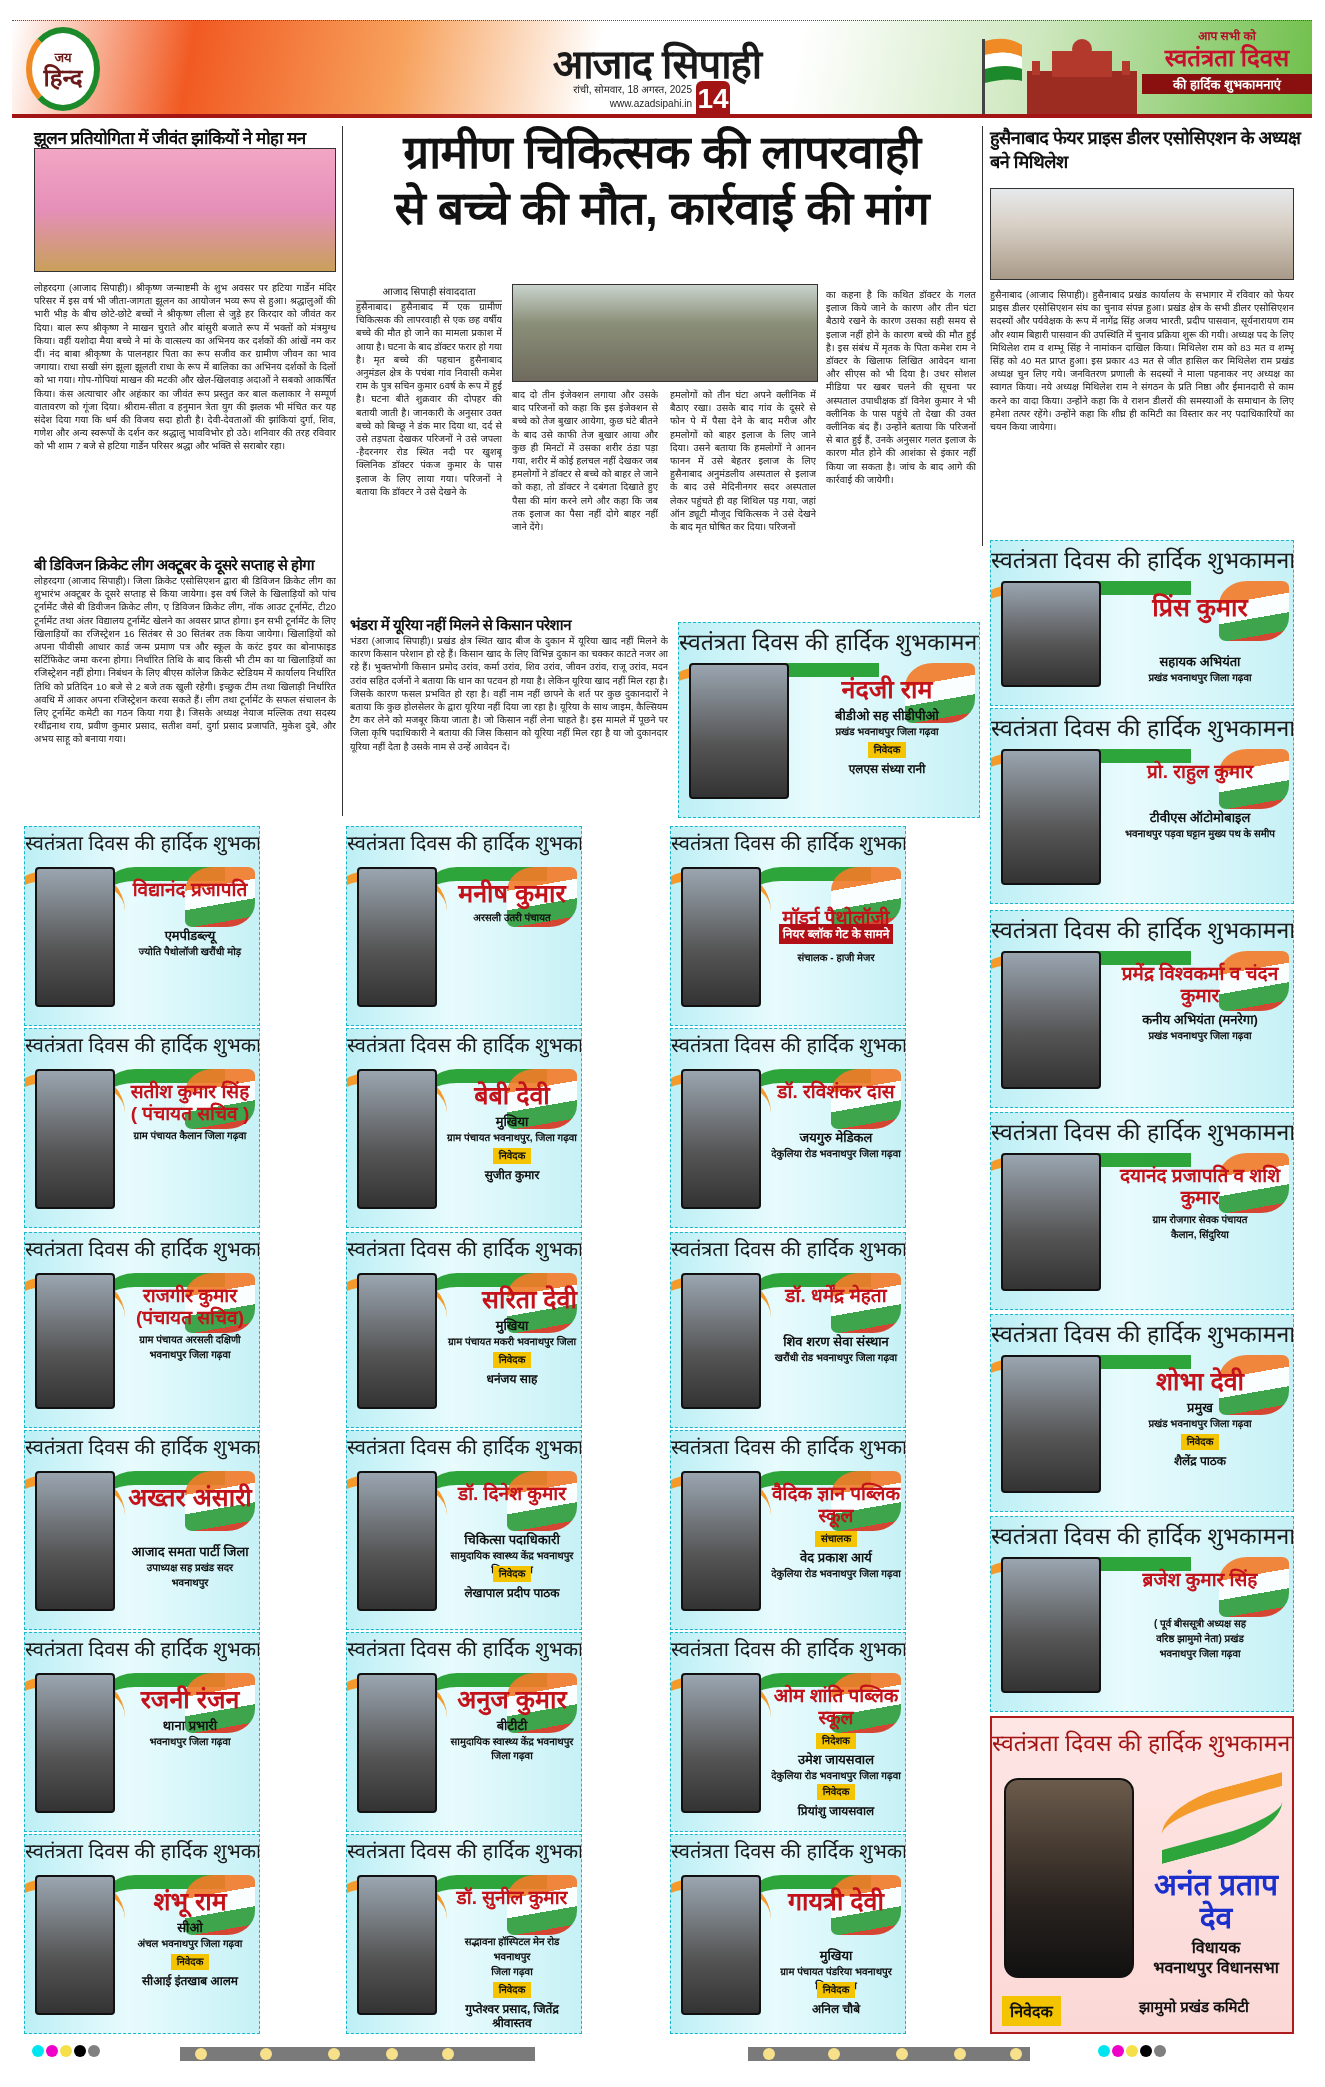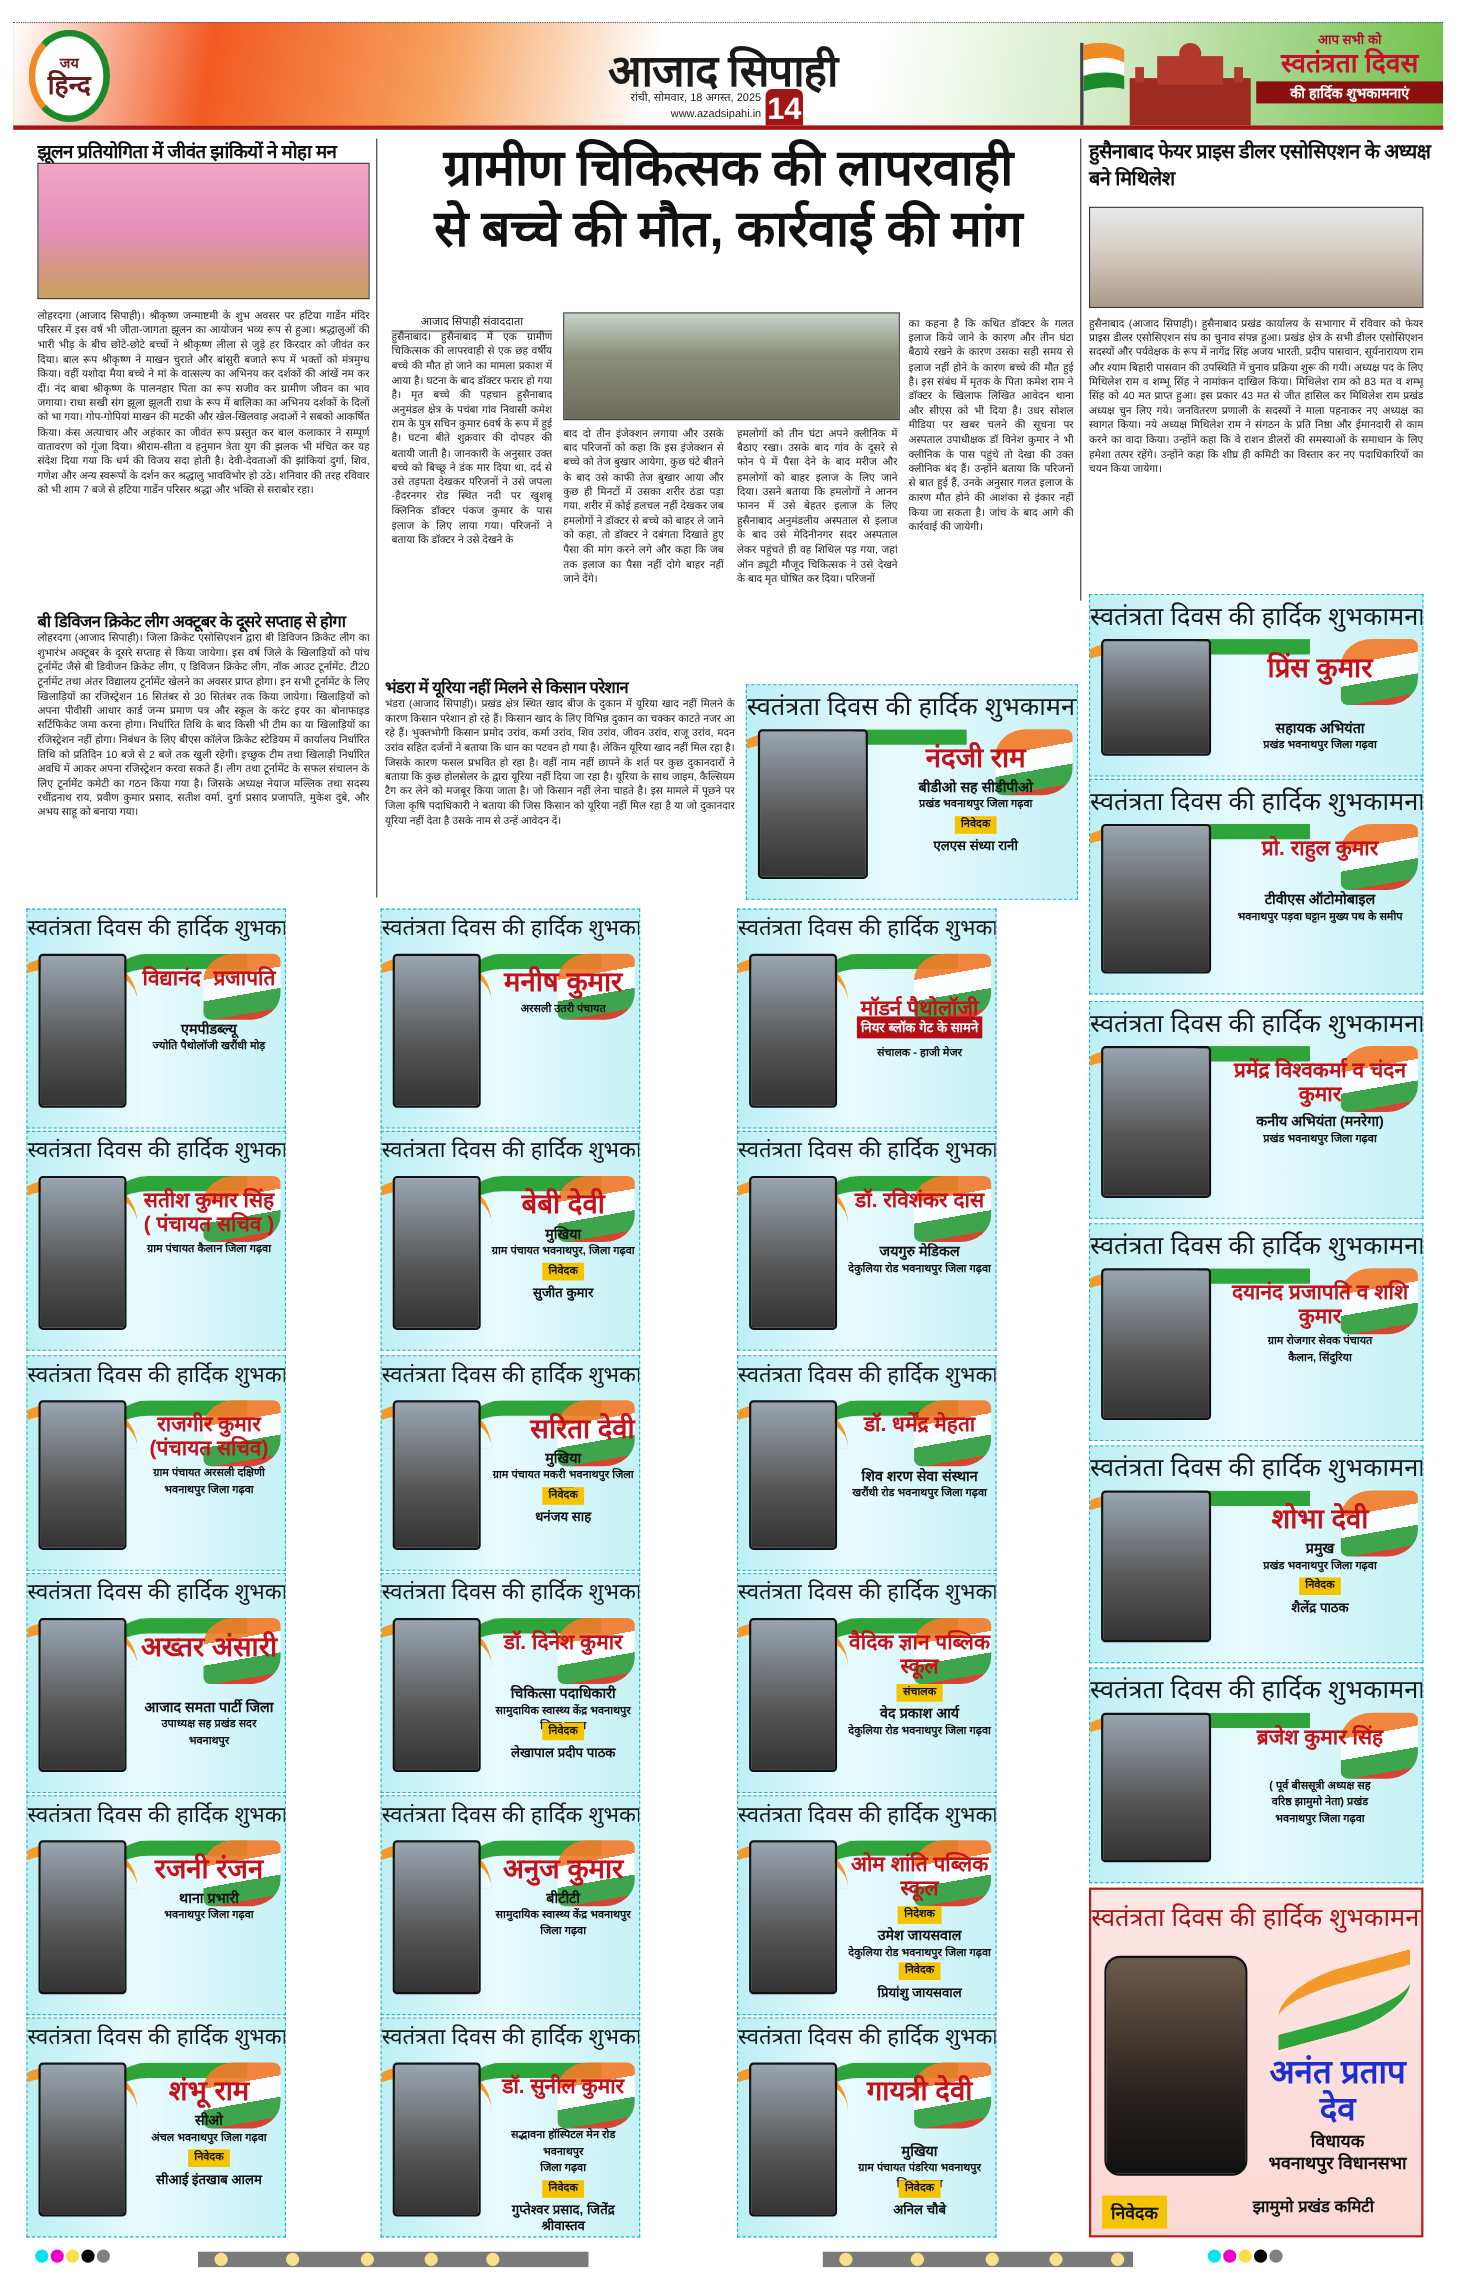--- a/index.html
+++ b/index.html
@@ -131,21 +131,21 @@
       <div class="ad-name" style="left:120px;width:178px;top:52px;font-size:19px;line-height:22px;">प्रो. राहुल कुमार</div>
       <div class="ad-sub" style="left:120px;width:178px;top:100px;font-size:13px;line-height:17px;">टीवीएस ऑटोमोबाइल</div>
       <div class="ad-sub" style="left:120px;width:178px;top:118px;font-size:10px;line-height:14px;">भवनाथपुर पड़वा घट्टान मुख्य पथ के समीप</div>
     </div>
     <div class="ad" style="left: 24px; top: 826px; width: 236px; height: 200px;">
       <div class="ad-title" style="font-size:20px;">स्वतंत्रता दिवस की हार्दिक शुभकामनाएं</div>
       <div class="ad-swoosh-o"></div>
       <div class="ad-swoosh-g"></div>
       <div class="ad-flag"></div>
       <div class="ad-photo" style="left:10px;top:40px;width:80px;height:140px;"></div>
-      <div class="ad-name" style="left:100px;width:130px;top:52px;font-size:19px;line-height:22px;font-family:Liberation Mono, monospace;">विद्यानंद प्रजापति</div>
+      <div class="ad-name" style="left:100px;width:130px;top:52px;font-size:19px;line-height:22px;">विद्यानंद प्रजापति</div>
       <div class="ad-sub" style="left:100px;width:130px;top:100px;font-size:13px;line-height:17px;">एमपीडब्ल्यू</div>
       <div class="ad-sub" style="left:100px;width:130px;top:118px;font-size:10px;line-height:14px;">ज्योति पैथोलॉजी खरौंधी मोड़</div>
     </div>
     <div class="ad" style="left: 346px; top: 826px; width: 236px; height: 200px;">
       <div class="ad-title" style="font-size:20px;">स्वतंत्रता दिवस की हार्दिक शुभकामनाएं</div>
       <div class="ad-swoosh-o"></div>
       <div class="ad-swoosh-g"></div>
       <div class="ad-flag"></div>
       <div class="ad-photo" style="left:10px;top:40px;width:80px;height:140px;"></div>
       <div class="ad-name" style="left:100px;width:130px;top:52px;font-size:25px;line-height:28px;">मनीष कुमार</div>

